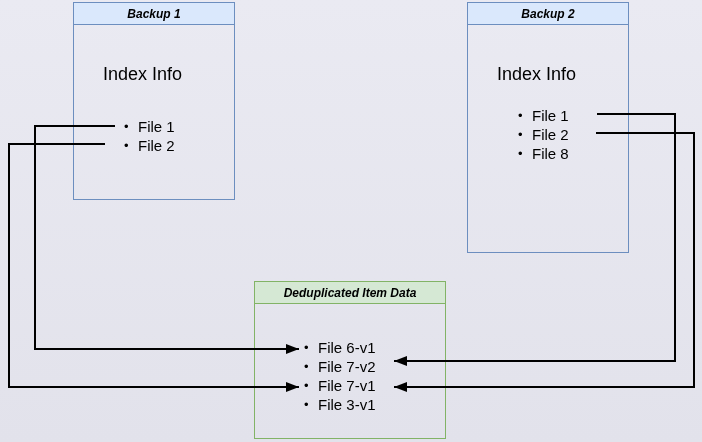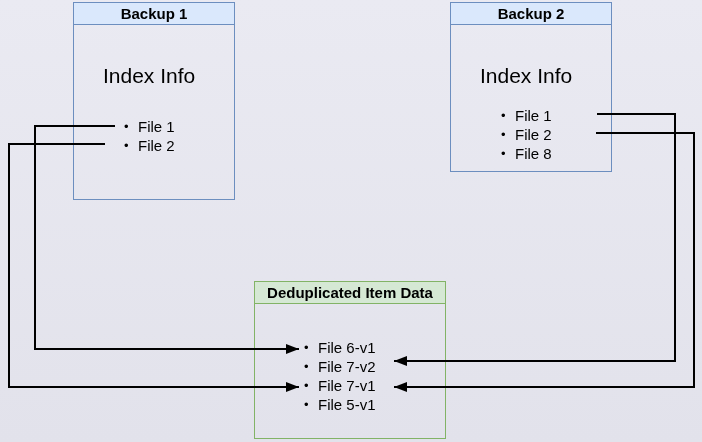--- a/index.html
+++ b/index.html
@@ -37,51 +37,52 @@
   }
   .node.blue{border-color:var(--blue-border);}
   .node.green{border-color:var(--green-border);padding-left:28px;}
   .node-header{
     position:absolute;
     left:0;top:0;right:0;
     height:22px;
     display:flex;
     align-items:center;
     justify-content:center;
-    font-size:15px;
+    font-size:12px;
     font-weight:bold;
     border-bottom:1.5px solid;
     box-sizing:border-box;
+    font-style:italic;
   }
   .blue .node-header{background:var(--blue-fill);border-color:var(--blue-border);}
   .green .node-header{background:var(--green-fill);border-color:var(--green-border);}
   .subtitle{
     position:absolute;
-    font-size:21px;
+    font-size:18px;
     white-space:nowrap;
   }
   .list{
     position:absolute;
   }
   .item{
     height:19px;
     display:flex;
     align-items:center;
     font-size:15px;
     white-space:nowrap;
   }
   .bullet{
     font-size:13px;
     width:14px;
     flex:0 0 14px;
     text-align:left;
   }
   
   #backup1-box{left:73px;top:2px;width:162px;height:198px;}
-  #backup2-box{left:450px;top:2px;width:162px;height:170px;}
+  #backup2-box{left:467px;top:2px;width:162px;height:251px;}
   #dedup-box{left:254px;top:281px;width:192px;height:158px;}
   #backup1-box .subtitle{left:29px;top:61px;}
   #backup2-box .subtitle{left:29px;top:61px;}
   #backup1-box .list{left:50px;top:114px;}
   #backup2-box .list{left:50px;top:103px;}
   #dedup-box .list{left:49px;top:56px;}
 </style>
 </head>
 <body>
 
@@ -131,21 +132,21 @@
       <div class="item">
         <span class="bullet">•</span>
         <span>File 7-v2</span>
       </div>
       <div class="item">
         <span class="bullet">•</span>
         <span>File 7-v1</span>
       </div>
       <div class="item">
         <span class="bullet">•</span>
-        <span>File 5-v1</span>
+        <span>File 3-v1</span>
       </div>
     </div>
   </div>
 
   <svg class="arrow-layer" viewBox="0 0 702 442" xmlns="http://www.w3.org/2000/svg">
     <defs>
       <marker id="arrowhead" markerUnits="userSpaceOnUse" markerWidth="13" markerHeight="10" refX="13" refY="5" orient="auto">
         <path d="M0,0 L13,5 L0,10 z" fill="var(--line)"></path>
       </marker>
     </defs>

